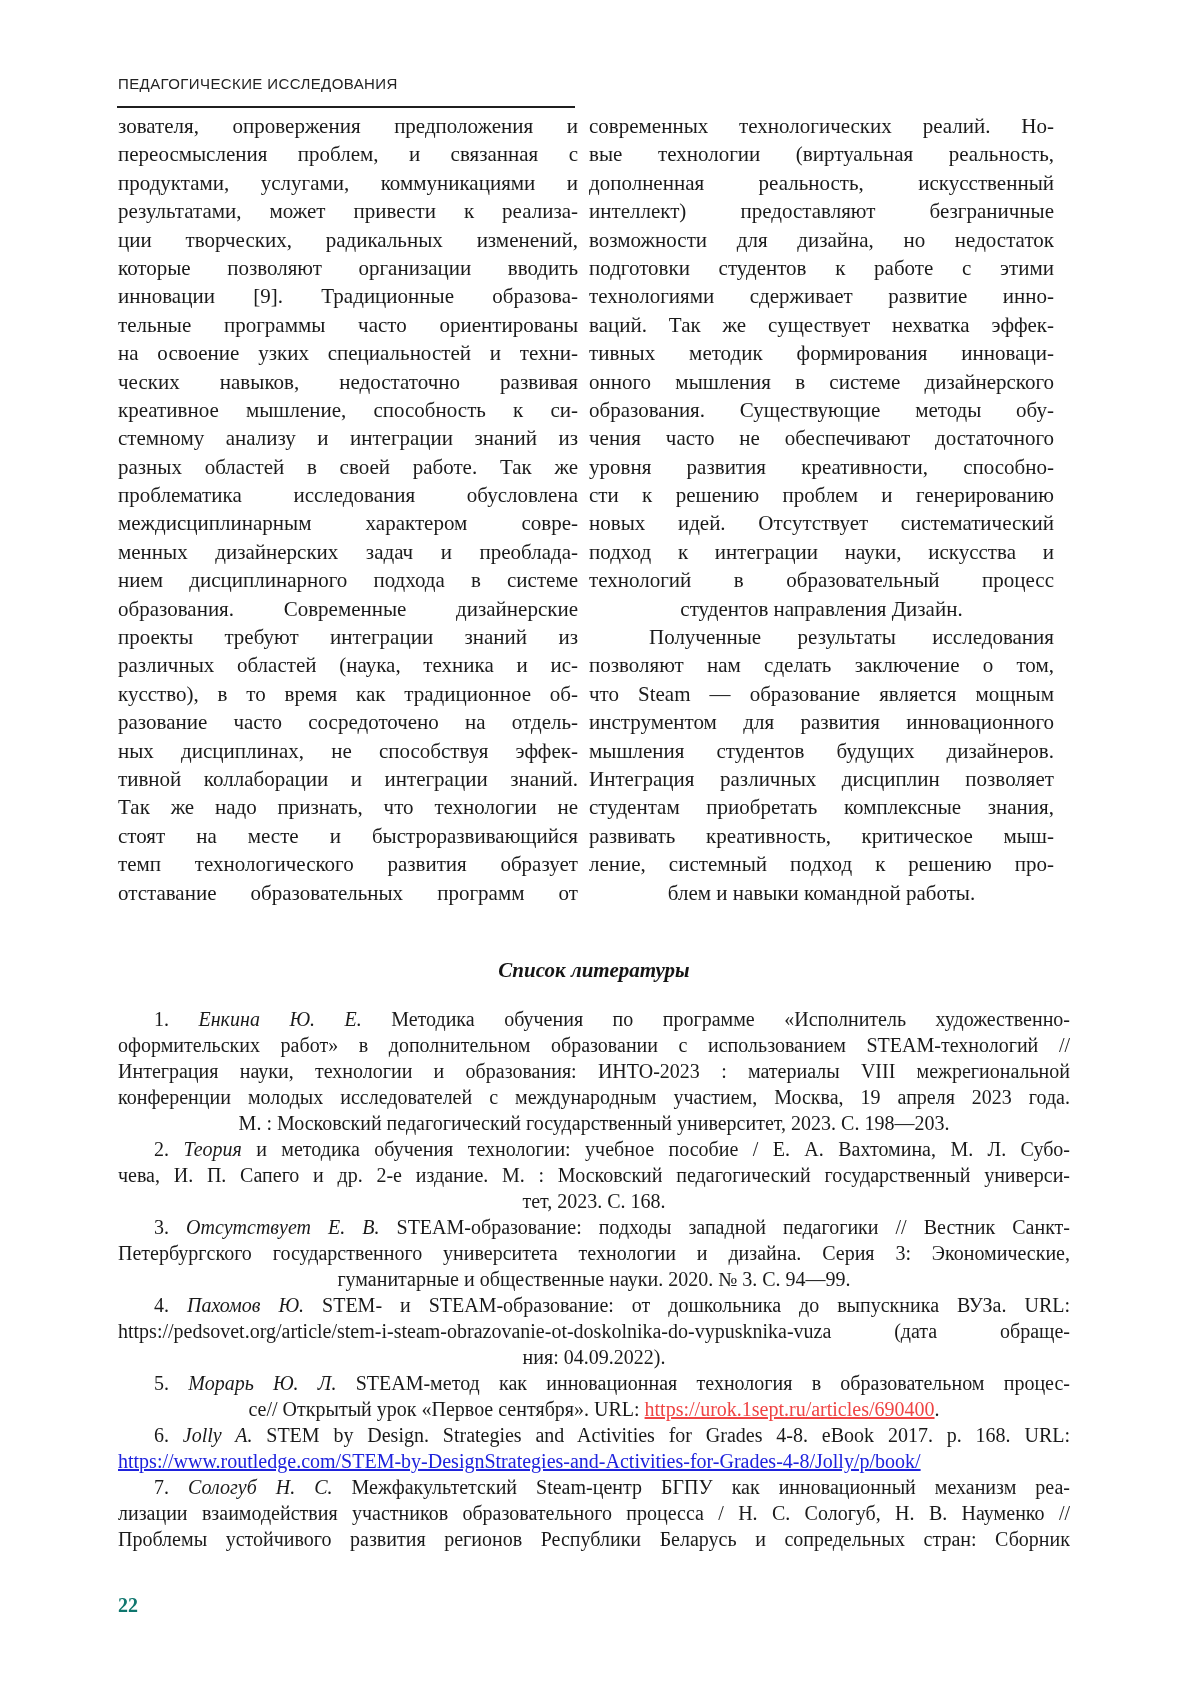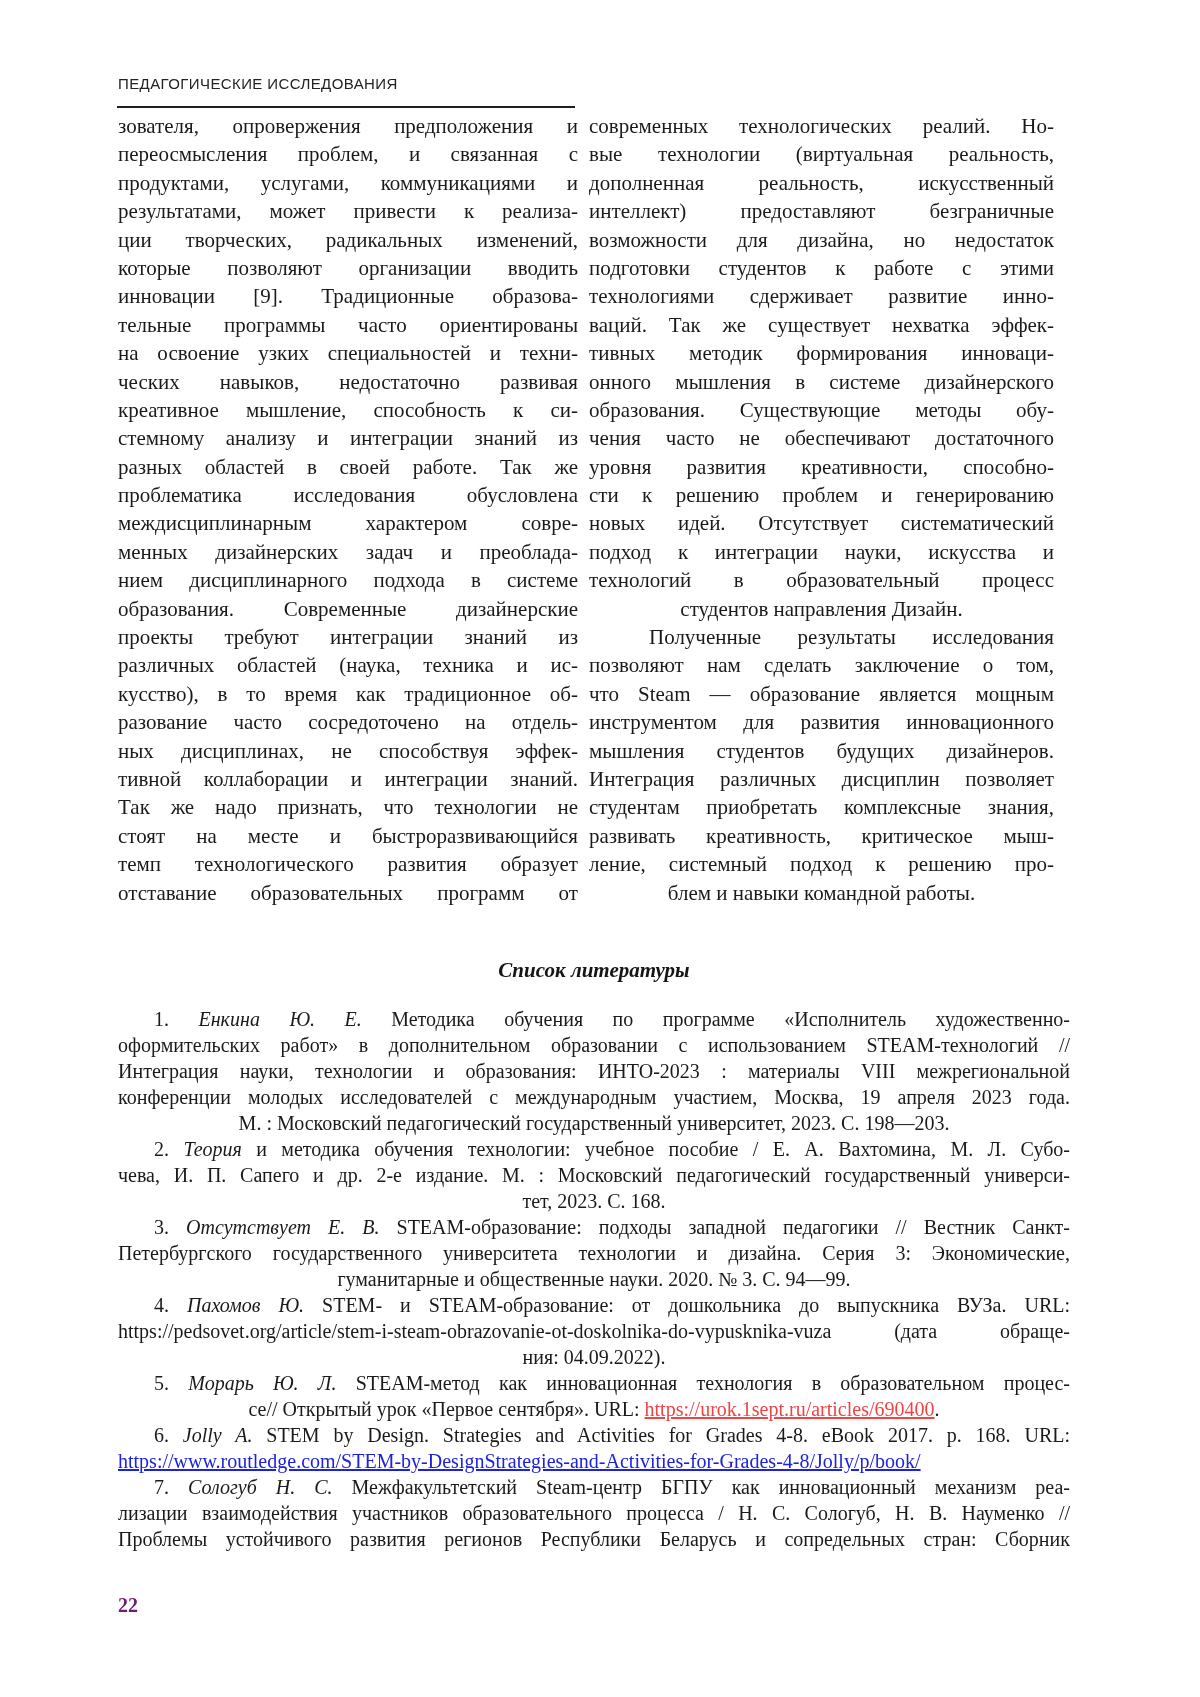--- a/index.html
+++ b/index.html
@@ -72,21 +72,21 @@
   }
   .refs .tline.ind { text-indent: 36px; }
   .it { font-style: italic; }
   a.ref-link { text-decoration: underline; cursor: pointer; }
   .page-number {
     position: absolute;
     left: 118px;
     top: 1594px;
     font-size: 20px;
     font-weight: bold;
-    color: #701a75;
+    color: #0f766e;
   }
 </style>
 </head>
 <body>
 
 <div class="page">
 
   <div class="header-title">ПЕДАГОГИЧЕСКИЕ ИССЛЕДОВАНИЯ</div>
 
   <div class="header-rule"></div>

